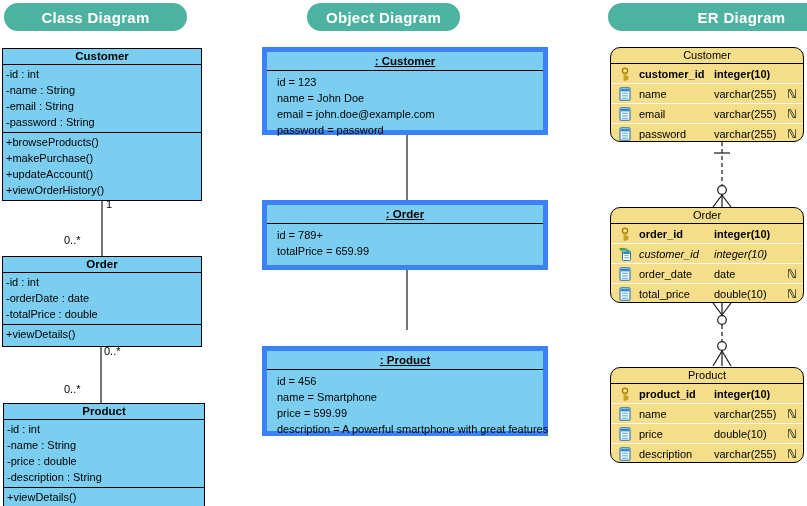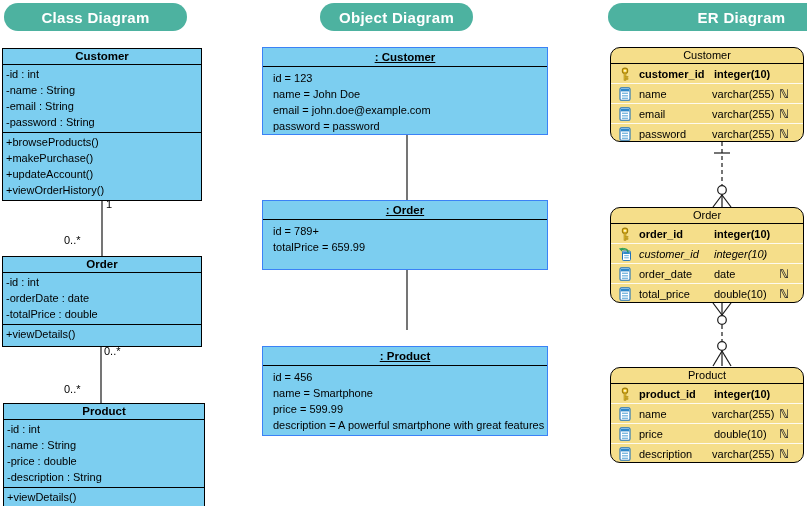--- a/index.html
+++ b/index.html
@@ -13,53 +13,53 @@
 
   
   .uml{position:absolute;background:#7CCEF0;border:1px solid #000;font-size:11px;}
   .uml-title{height:15px;line-height:15px;text-align:center;font-weight:bold;
              font-size:11.5px;border-bottom:1px solid #000;}
   .uml-sec{padding:1px 0 2px;}
   .uml-methods{border-top:1px solid #000;}
   .uml-row{height:16px;line-height:16px;padding-left:3px;white-space:nowrap;}
 
   
-  .obj{position:absolute;left:262px;width:286px;background:#7CCEF0;border:1px solid #3b82f6;
+  .obj{position:absolute;left:262px;width:286px;background:#7CCEF0;border:5px solid #3b82f6;
        font-size:11px;box-sizing:border-box;}
   .obj-title{height:18px;line-height:18px;text-align:center;font-weight:bold;
              font-size:11.5px;border-bottom:1px solid #000;}
   .obj-title span{text-decoration:underline;}
   .obj-sec{padding-top:3px;}
   .obj-row{height:16px;line-height:16px;padding-left:10px;white-space:nowrap;}
 
   
   .er{position:absolute;left:610px;width:194px;background:#F5DE8A;border:1.3px solid #000;
       border-radius:10px;font-size:11px;overflow:hidden;box-sizing:border-box;}
   .er-title{height:15px;line-height:15px;text-align:center;border-bottom:1px solid #000;}
-  .er-row{display:flex;align-items:center;height:19px;padding:0 14px 0 7px;
+  .er-row{display:flex;align-items:center;height:19px;padding:0 6px 0 7px;
           border-bottom:1px solid rgba(255,255,255,.85);}
   .er-row:last-child{border-bottom:none;}
   .er-icon{width:14px;height:14px;margin-right:7px;flex:none;}
   .er-icon svg{display:block;}
   .er-name{width:75px;white-space:nowrap;}
   .er-type{flex:1;white-space:nowrap;}
   .er-null{width:15px;text-align:right;font-family:"DejaVu Sans",sans-serif;
            font-size:12px;font-weight:bold;color:#2b2b2b;}
   .b{font-weight:bold;}
   .i{font-style:italic;}
 
   .mult{position:absolute;font-size:11px;line-height:13px;}
 
   #connectors{position:absolute;left:0;top:0;pointer-events:none;}
 </style>
 </head>
 <body>
 
 <div class="badge" style="left:4px;width:183px;">Class Diagram</div>
-<div class="badge" style="left:320px;width:153px;">Object Diagram</div>
+<div class="badge" style="left:307px;width:153px;">Object Diagram</div>
 <div class="badge" style="left:608px;width:187px;padding-left:40px;">ER Diagram</div>
 
 <svg id="connectors" width="807" height="506" viewBox="0 0 807 506">
 
   <g stroke="#1a1a1a" stroke-width="1.2">
     <line x1="102" y1="193" x2="102" y2="256"></line>
     <line x1="101" y1="337" x2="101" y2="403"></line>
   </g>
 
   <g stroke="#1a1a1a" stroke-width="1.2">

